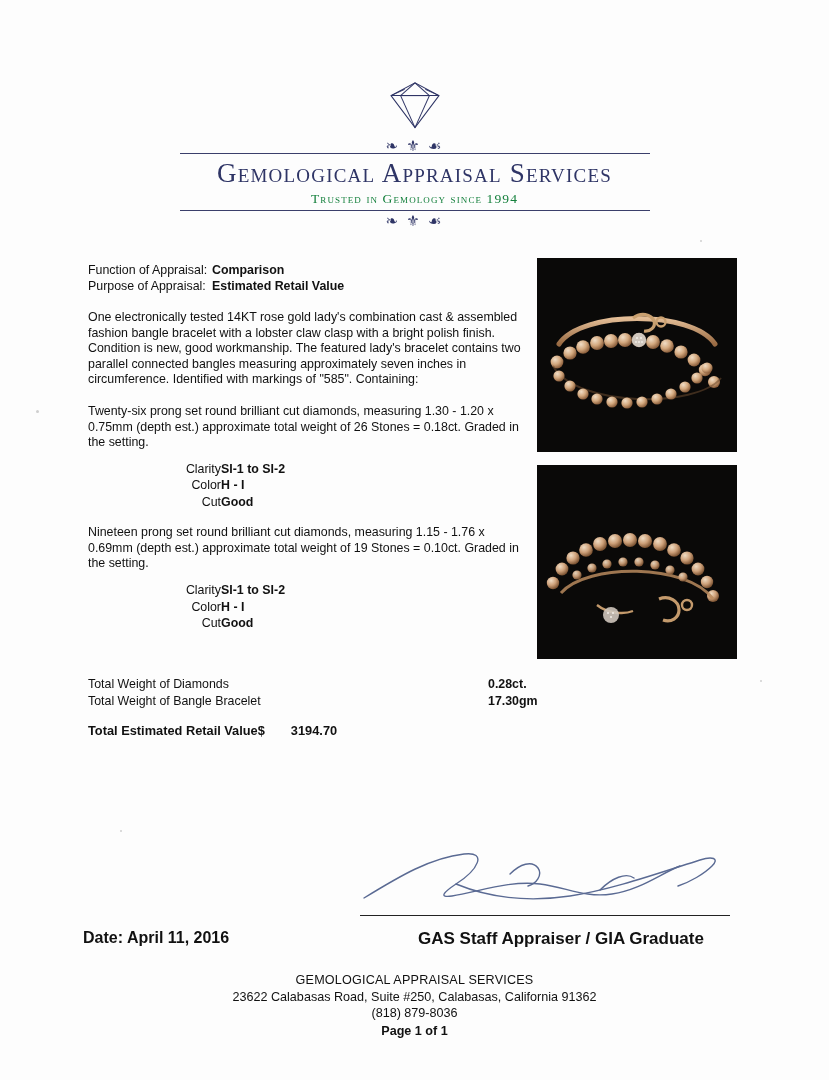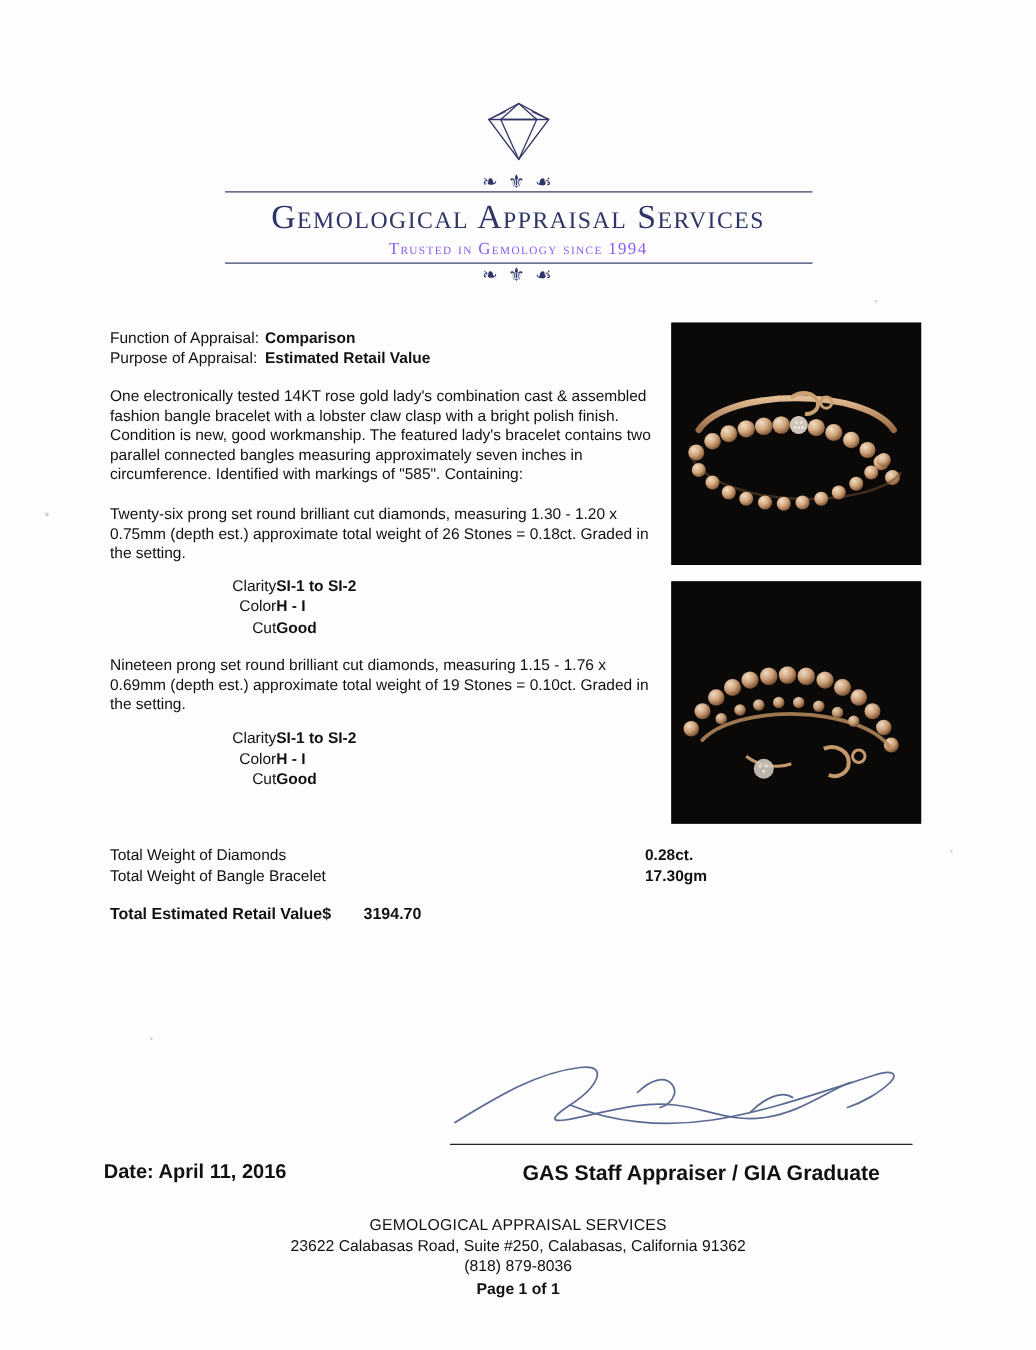--- a/index.html
+++ b/index.html
@@ -53,21 +53,21 @@
     color: #2f3566;
     font-variant: small-caps;
     white-space: nowrap;
     line-height: 1.15;
     margin: 4px 0 2px 0;
   }
   .tagline {
     font-family: "Liberation Serif", serif;
     font-size: 13.5px;
     letter-spacing: 1.1px;
-    color: #8b5cf6;
+    color: #15803d;
     font-variant: small-caps;
     margin-bottom: 3px;
   }
   .flourish {
     color: #2f3566;
     font-size: 15px;
     line-height: 1;
     margin-top: 2px;
     letter-spacing: 2px;
   }
@@ -108,21 +108,20 @@
   .totals {
     position: absolute;
     top: 676px;
     left: 88px;
     width: 650px;
     font-size: 12.4px;
   }
   .total-row {
     display: flex;
     line-height: 16.5px;
-    gap: 28px;
   }
   .total-label { width: 400px; }
   .total-amount { font-weight: bold; }
 
   .grand-total {
     position: absolute;
     top: 723px;
     left: 88px;
     width: 652px;
     display: flex;

